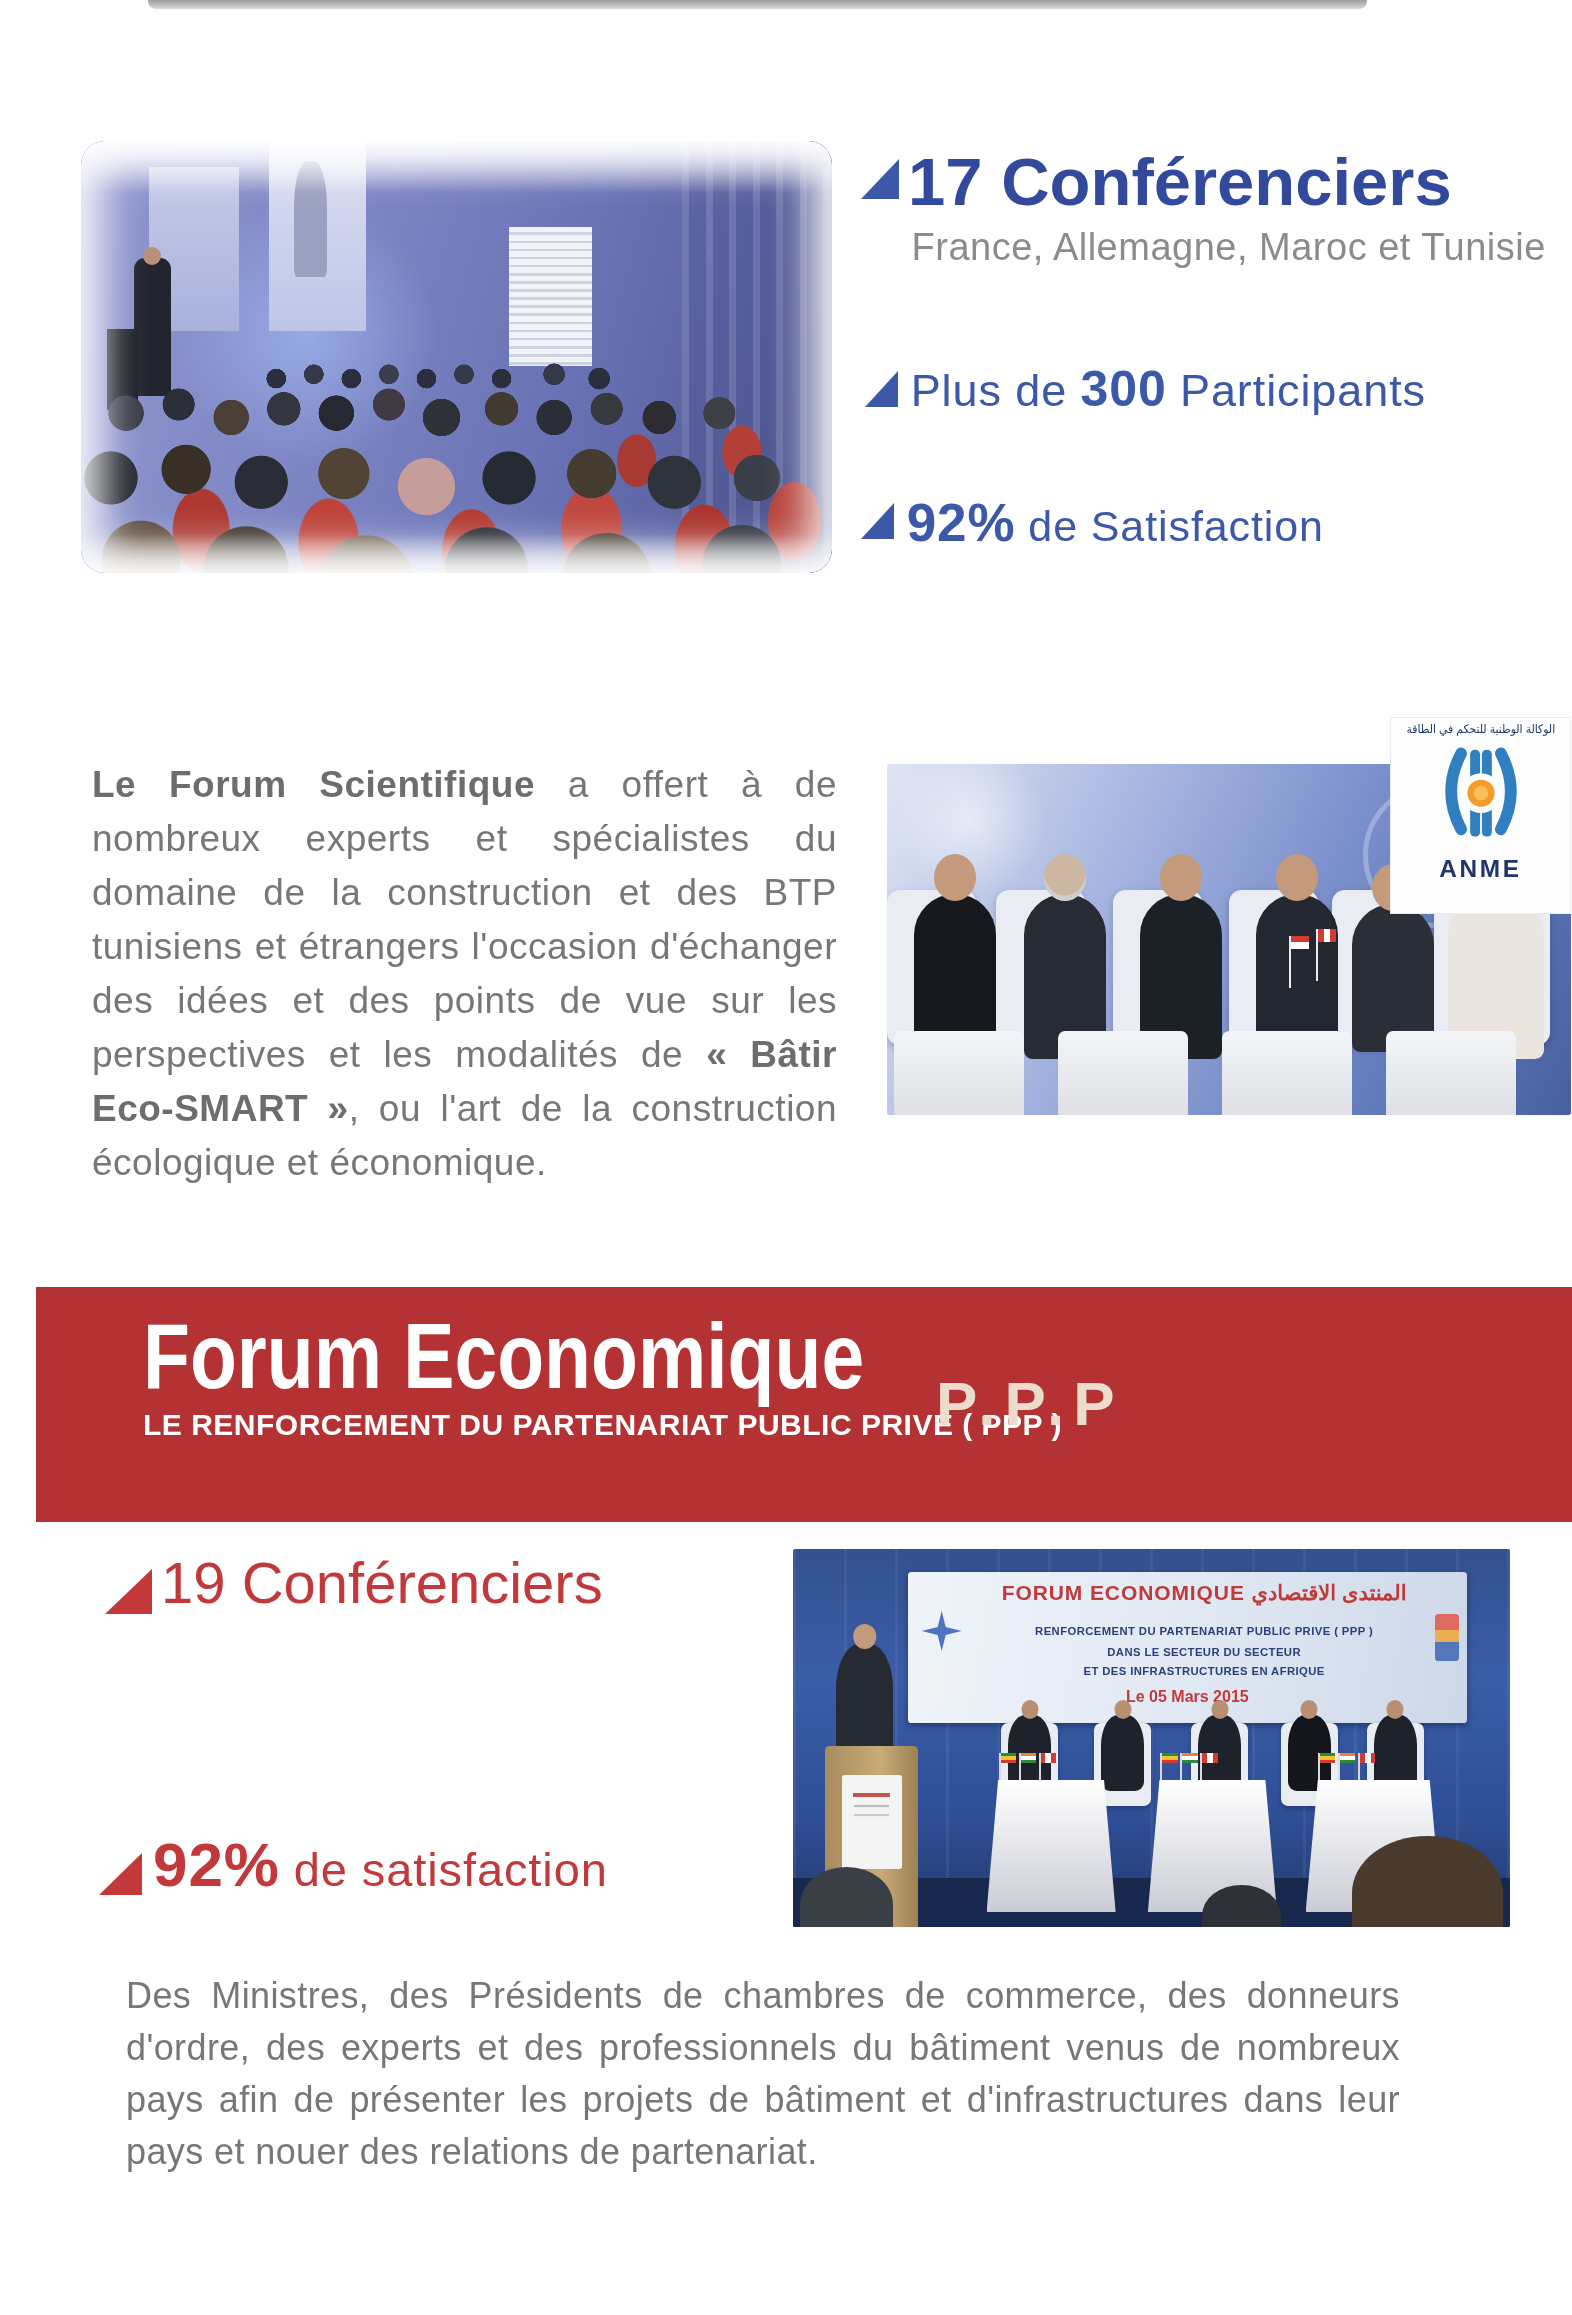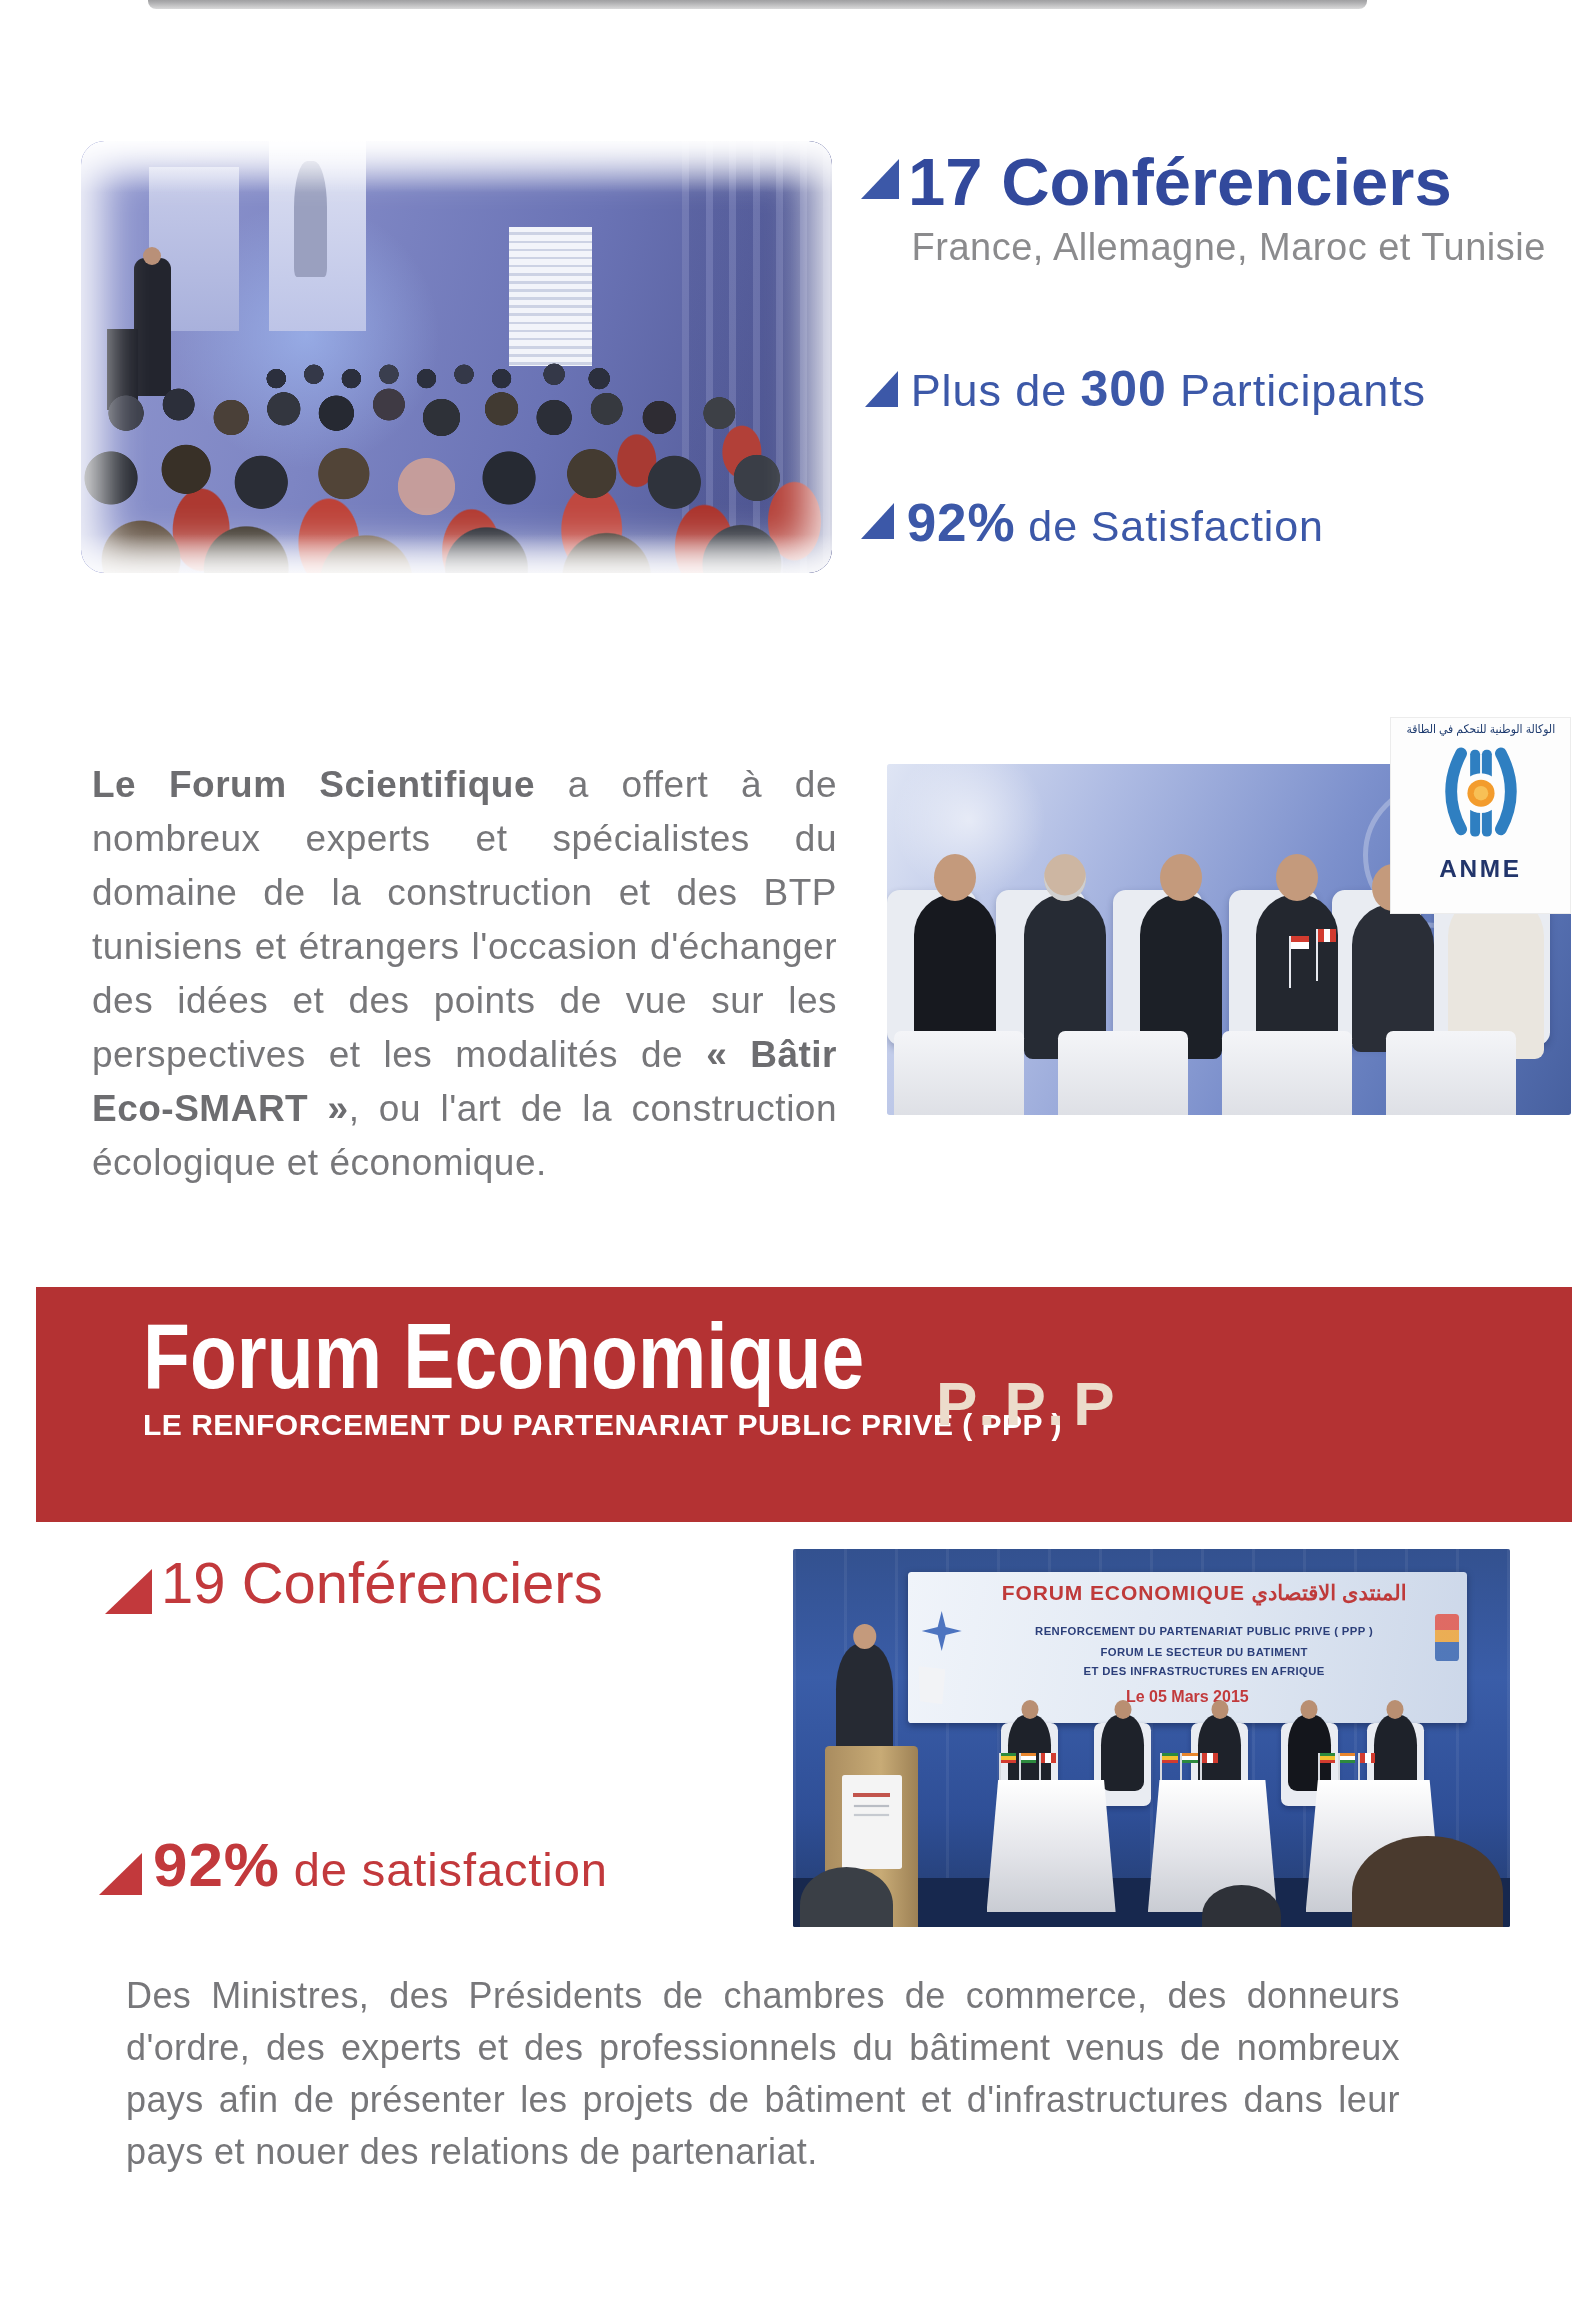--- a/index.html
+++ b/index.html
@@ -300,21 +300,21 @@
     <span class="tri tri-r2"></span>
     <div class="t"><b>92%</b><span> de satisfaction</span></div>
   </div>
 
   <div class="eco-photo">
     <div class="ep-floor"></div>
     <div class="ep-banner">
       <div class="ep-star"></div>
       <div class="ep-title"><span>FORUM ECONOMIQUE</span> <span>المنتدى الاقتصادي</span></div>
       <div class="ep-l ep-l1">RENFORCEMENT DU PARTENARIAT PUBLIC PRIVE ( PPP )</div>
-      <div class="ep-l ep-l2">FORUM LE SECTEUR DU BATIMENT</div>
+      <div class="ep-l ep-l2">DANS LE SECTEUR DU SECTEUR</div>
       <div class="ep-l ep-l3">ET DES INFRASTRUCTURES EN AFRIQUE</div>
       <div class="ep-date">Le 05 Mars 2015</div>
       <div class="ep-minilogo"></div>
     </div>
     <div class="ep-wflag"></div>
     <div class="ep-speaker"></div>
     <div class="ep-podium"></div>
     <div class="ep-chair ec1"></div>
     <div class="ep-chair ec2"></div>
     <div class="ep-chair ec3"></div>

